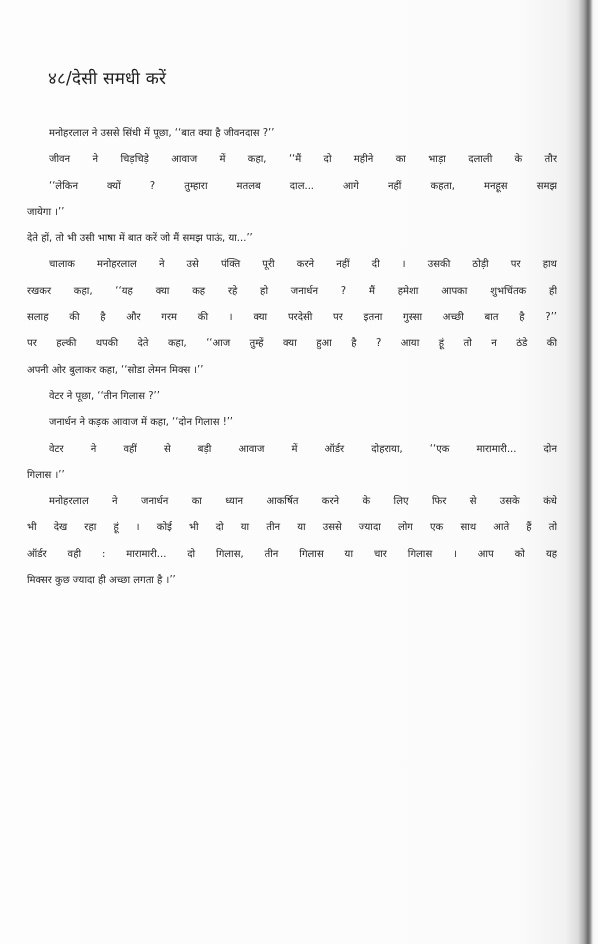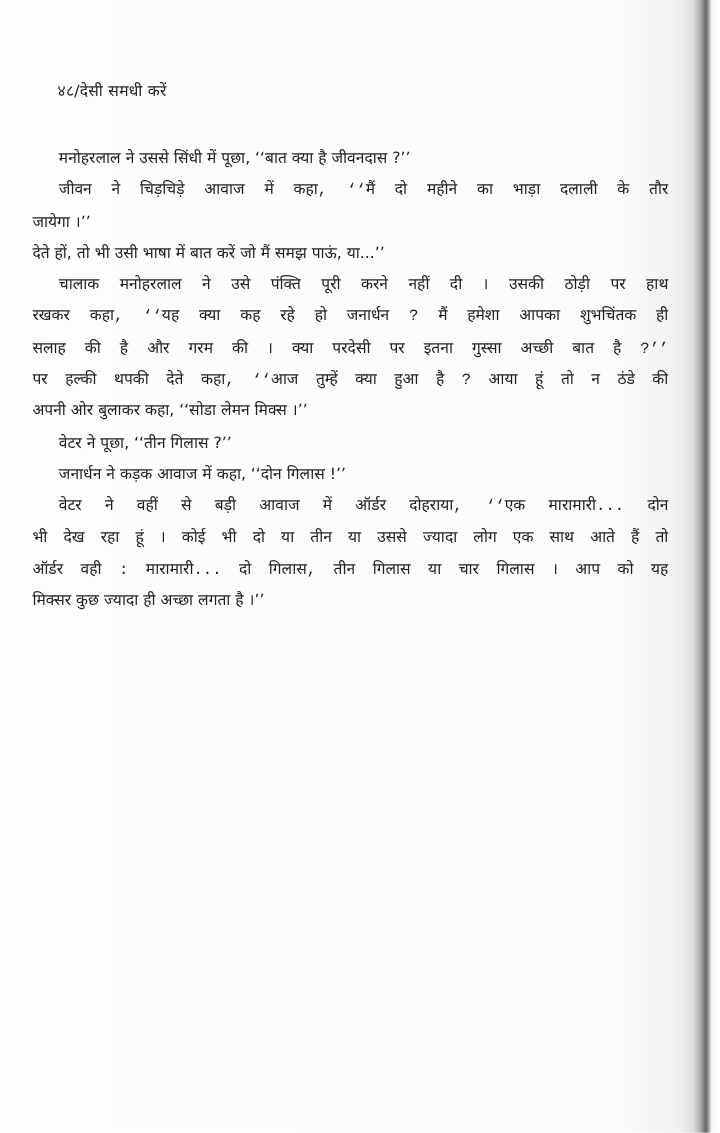--- a/index.html
+++ b/index.html
@@ -8,45 +8,48 @@
     background:#ffffff;
     font-family:"DejaVu Sans", sans-serif;
     color:#1e1e1e;
   }
   .page {
     position:absolute; left:0; top:0; width:600px; height:944px;
     background:linear-gradient(to right, #fdfdfd 0px, #fbfbfb 520px, #f1f1f1 565px, #dcdcdc 578px, #a8a8a8 584px, #6a6a6a 588px, #8a8a8a 590px, #f6f6f6 593px, #ffffff 600px);
   }
   .header {
     position:absolute; left:48px; top:66px;
-    font-size:13px; letter-spacing:0.2px;
+    font-size:17px; letter-spacing:0.2px;
   }
   .text {
     position:absolute; left:27px; top:120px; width:530px;
-    font-size:13px; line-height:26.3px;
+    font-size:10px; line-height:26.3px;
   }
   .line { white-space:nowrap; height:26.3px; }
   .line.indent { padding-left:22px; }
-  .line.justify { text-align:justify; text-align-last:justify; white-space:normal; overflow:hidden;font-family:Liberation Mono, monospace; }
+  .line.justify { text-align:justify; text-align-last:justify; white-space:normal; overflow:hidden; }
 </style>
 </head>
 <body>
 
 <div class="page">
   <div class="header">४८/देसी समधी करें</div>
   <div class="text" id="body-text">
       <div class="line indent">मनोहरलाल ने उससे सिंधी में पूछा, ‘‘बात क्या है जीवनदास ?’’</div>
       <div class="line indent justify">जीवन ने चिड़चिड़े आवाज में कहा, ‘‘मैं दो महीने का भाड़ा दलाली के तौर</div>
+      <div class="line indent justify">‘‘लेकिन क्यों ? तुम्हारा मतलब दाल... आगे नहीं कहता, मनहूस समझ</div>
       <div class="line">जायेगा ।’’</div>
       <div class="line">देते हों, तो भी उसी भाषा में बात करें जो मैं समझ पाऊं, या...’’</div>
       <div class="line indent justify">चालाक मनोहरलाल ने उसे पंक्ति पूरी करने नहीं दी । उसकी ठोड़ी पर हाथ</div>
       <div class="line justify">रखकर कहा, ‘‘यह क्या कह रहे हो जनार्धन ? मैं हमेशा आपका शुभचिंतक ही</div>
       <div class="line justify">सलाह की है और गरम की । क्या परदेसी पर इतना गुस्सा अच्छी बात है ?’’</div>
       <div class="line justify">पर हल्की थपकी देते कहा, ‘‘आज तुम्हें क्या हुआ है ? आया हूं तो न ठंडे की</div>
       <div class="line">अपनी ओर बुलाकर कहा, ‘‘सोडा लेमन मिक्स ।’’</div>
       <div class="line indent">वेटर ने पूछा, ‘‘तीन गिलास ?’’</div>
       <div class="line indent">जनार्धन ने कड़क आवाज में कहा, ‘‘दोन गिलास !’’</div>
       <div class="line indent justify">वेटर ने वहीं से बड़ी आवाज में ऑर्डर दोहराया, ‘‘एक मारामारी... दोन</div>
+      <div class="line">गिलास ।’’</div>
+      <div class="line indent justify">मनोहरलाल ने जनार्धन का ध्यान आकर्षित करने के लिए फिर से उसके कंधे</div>
       <div class="line justify">भी देख रहा हूं । कोई भी दो या तीन या उससे ज्यादा लोग एक साथ आते हैं तो</div>
       <div class="line justify">ऑर्डर वही : मारामारी... दो गिलास, तीन गिलास या चार गिलास । आप को यह</div>
       <div class="line">मिक्सर कुछ ज्यादा ही अच्छा लगता है ।’’</div>
     </div>
 </div>
 
 </body></html>

